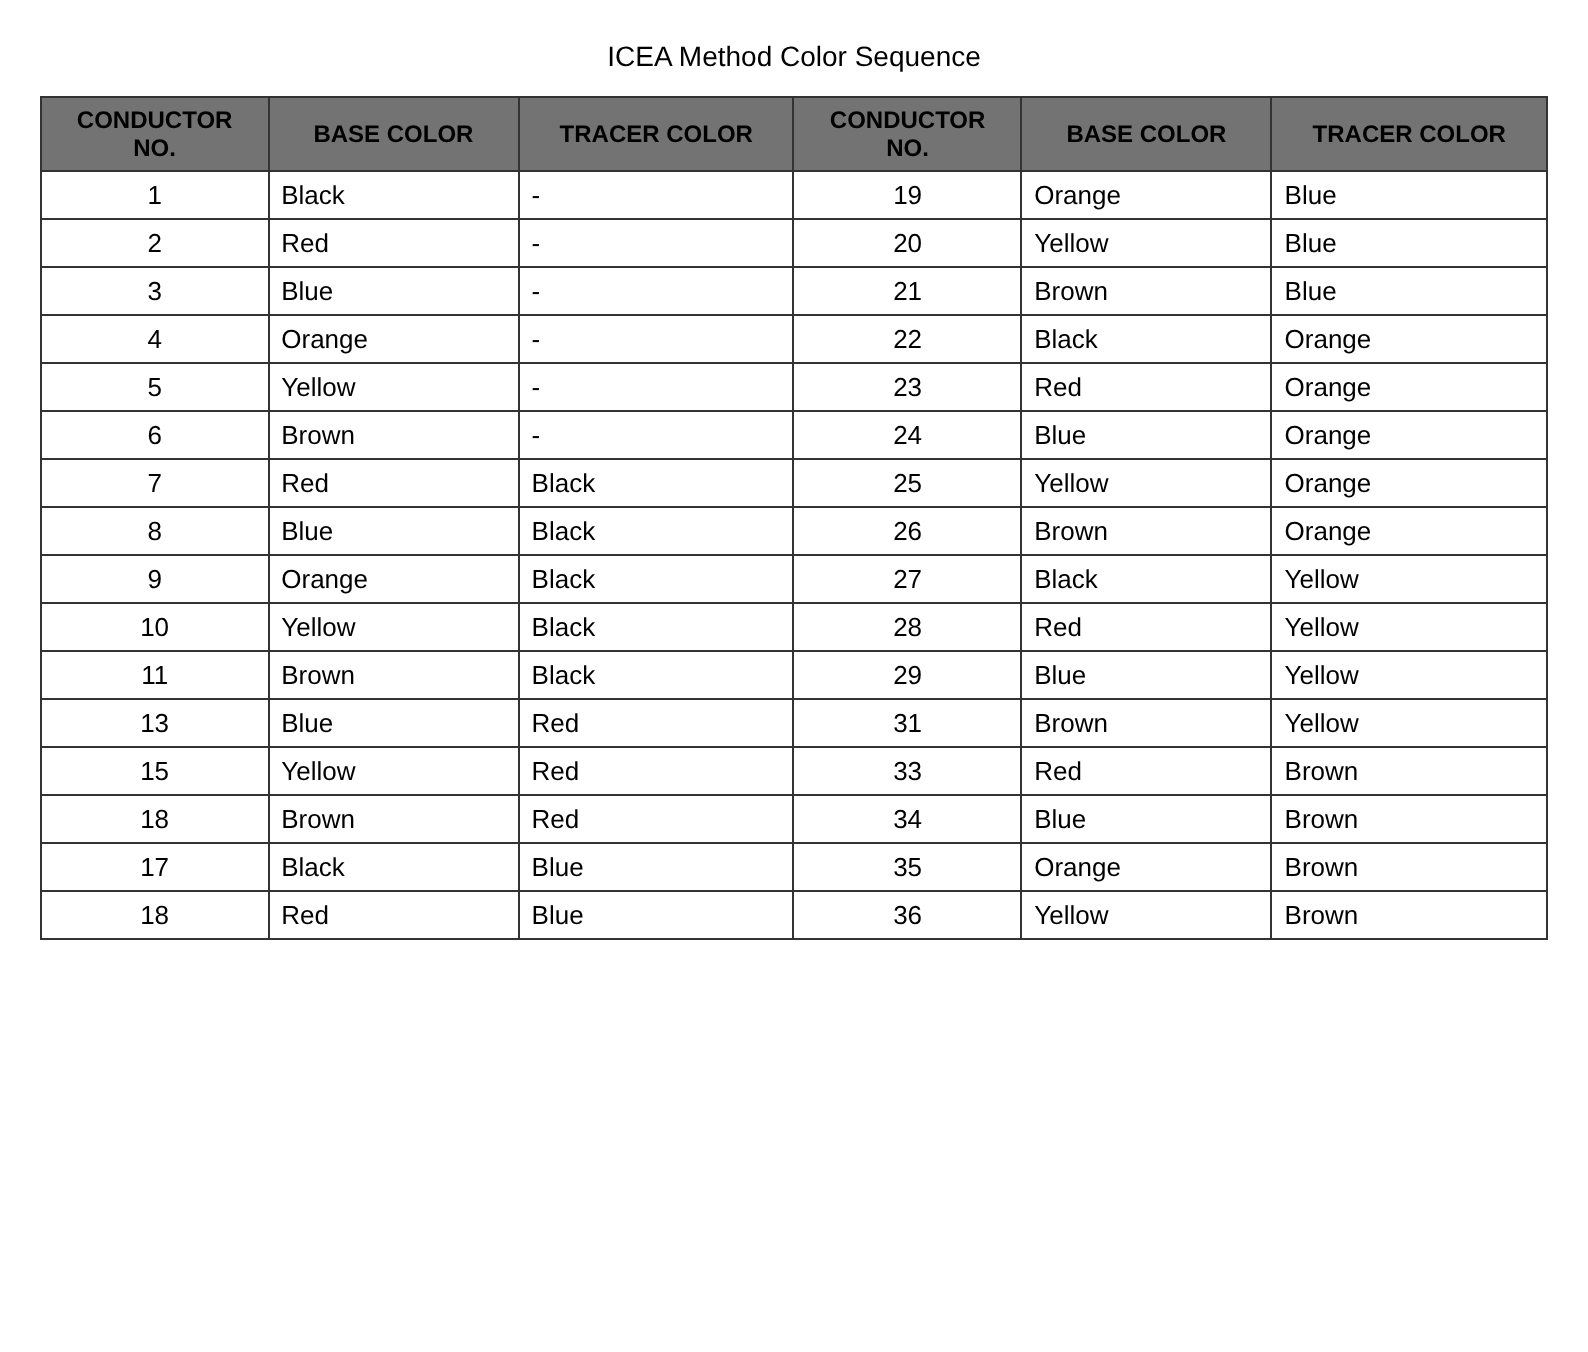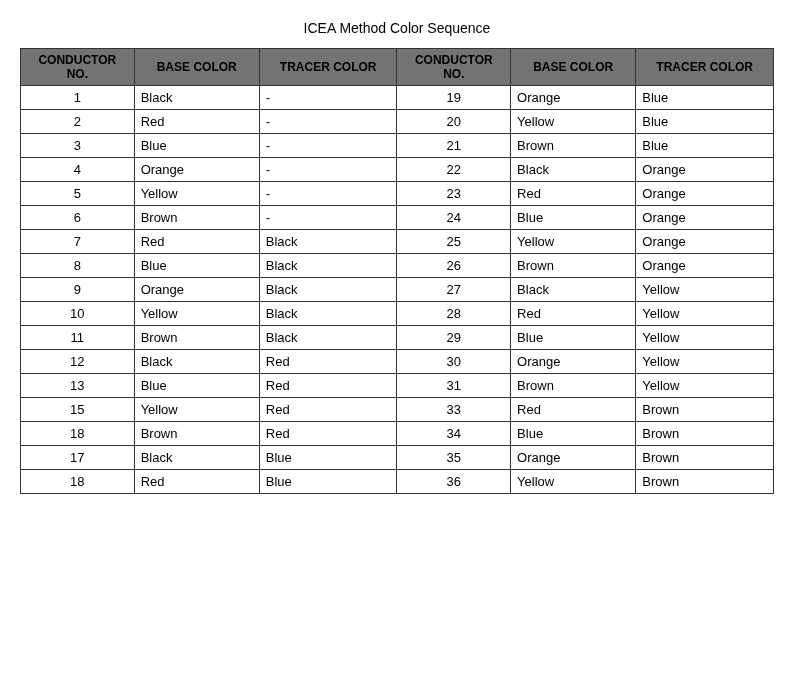--- a/index.html
+++ b/index.html
@@ -148,28 +148,20 @@
         </tr>
         <tr>
           <td class="num">11</td>
           <td>Brown</td>
           <td>Black</td>
           <td class="num">29</td>
           <td>Blue</td>
           <td>Yellow</td>
         </tr>
         <tr>
-          <td class="num">12</td>
-          <td>Black</td>
-          <td>Red</td>
-          <td class="num">30</td>
-          <td>Orange</td>
-          <td>Yellow</td>
-        </tr>
-        <tr>
           <td class="num">13</td>
           <td>Blue</td>
           <td>Red</td>
           <td class="num">31</td>
           <td>Brown</td>
           <td>Yellow</td>
         </tr>
         <tr>
           <td class="num">15</td>
           <td>Yellow</td>

